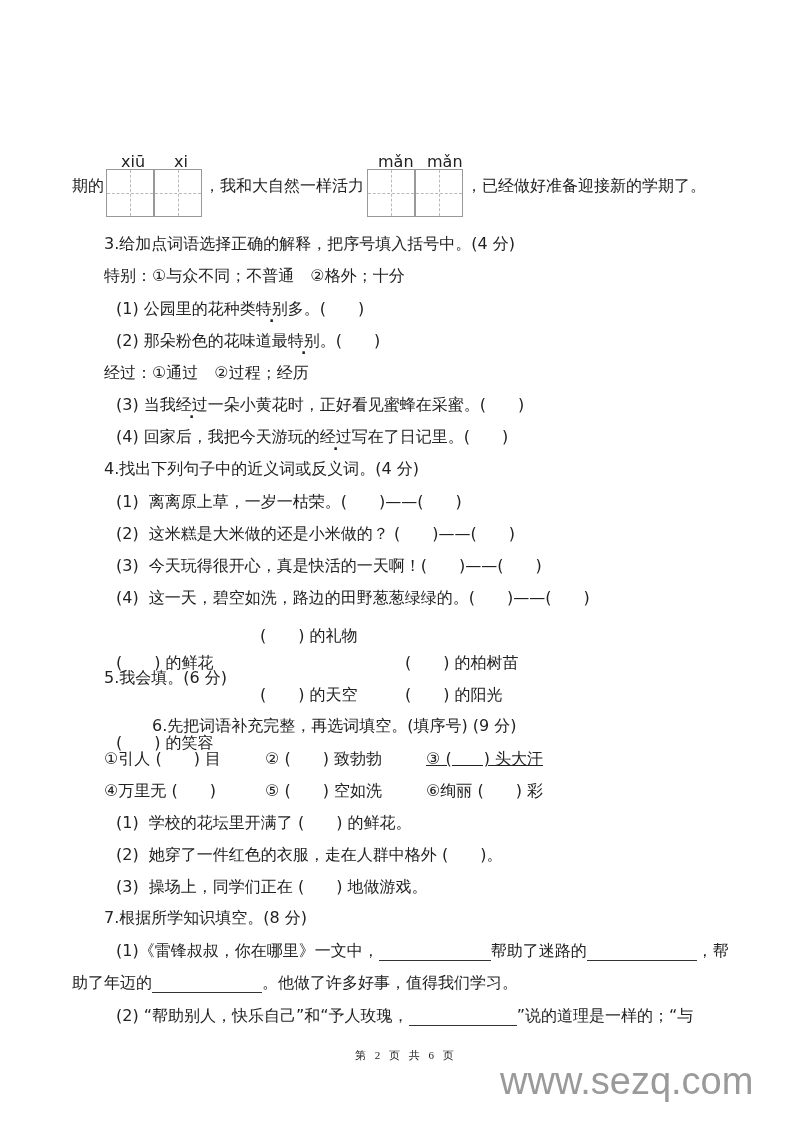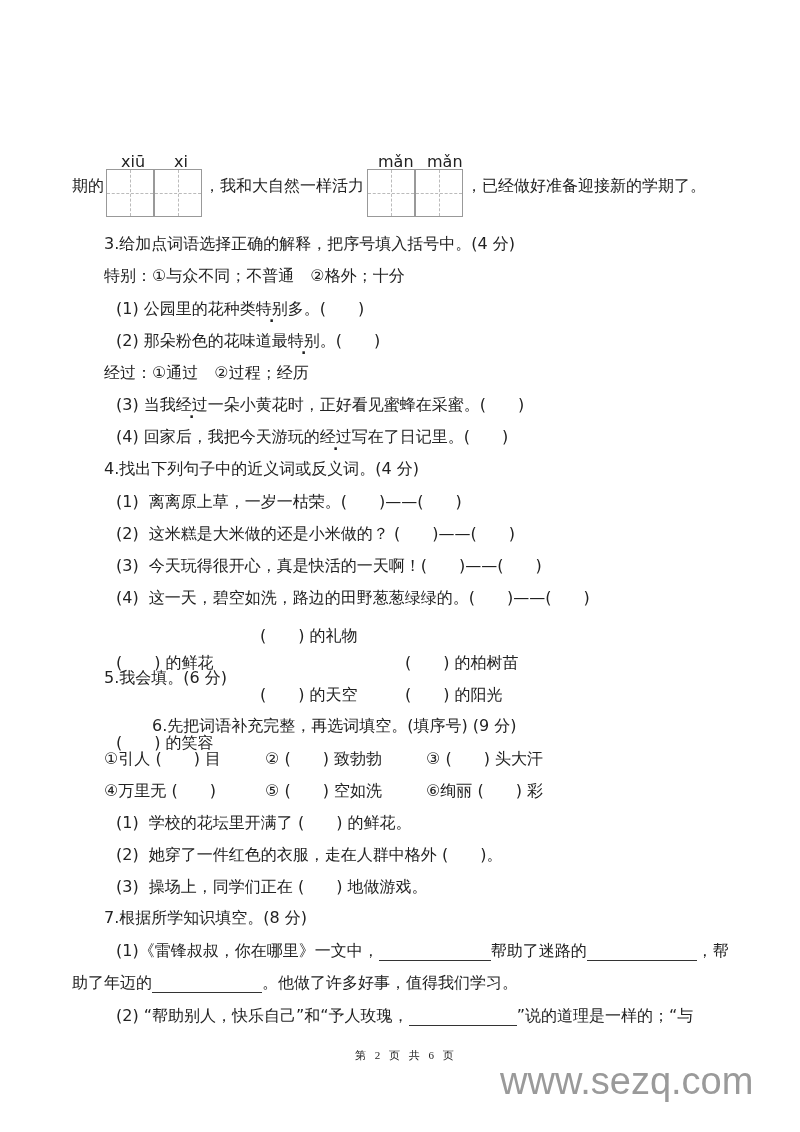--- a/index.html
+++ b/index.html
@@ -58,21 +58,21 @@
   <div class="line" style="left:405px;top:653px;">(　　) 的柏树苗</div>
   <div class="line" style="left:116px;top:685px;margin-top:48px;">(　　) 的笑容</div>
   <div class="line" style="left:260px;top:685px;">(　　) 的天空</div>
   <div class="line" style="left:405px;top:685px;">(　　) 的阳光</div>
 </div>
 
 <div>
   <div class="line" style="left:104px;top:716px;margin-left:48px;">6.先把词语补充完整，再选词填空。(填序号) (9 分)</div>
   <div class="line" style="left:104px;top:749px;">①引人 (　　) 目</div>
   <div class="line" style="left:265px;top:749px;">② (　　) 致勃勃</div>
-  <div class="line" style="left:426px;top:749px;">③ (　　) 头大汗</div>
+  <div class="line" style="left:426px;top:749px;text-decoration:underline;">③ (　　) 头大汗</div>
   <div class="line" style="left:104px;top:781px;">④万里无 (　　)</div>
   <div class="line" style="left:265px;top:781px;">⑤ (　　) 空如洗</div>
   <div class="line" style="left:426px;top:781px;">⑥绚丽 (　　) 彩</div>
   <div class="line" style="left:116px;top:813px;">(1)  学校的花坛里开满了 (　　) 的鲜花。</div>
   <div class="line" style="left:116px;top:845px;">(2)  她穿了一件红色的衣服，走在人群中格外 (　　)。</div>
   <div class="line" style="left:116px;top:877px;">(3)  操场上，同学们正在 (　　) 地做游戏。</div>
 </div>
 
 <div>
   <div class="line" style="left:104px;top:908px;">7.根据所学知识填空。(8 分)</div>

